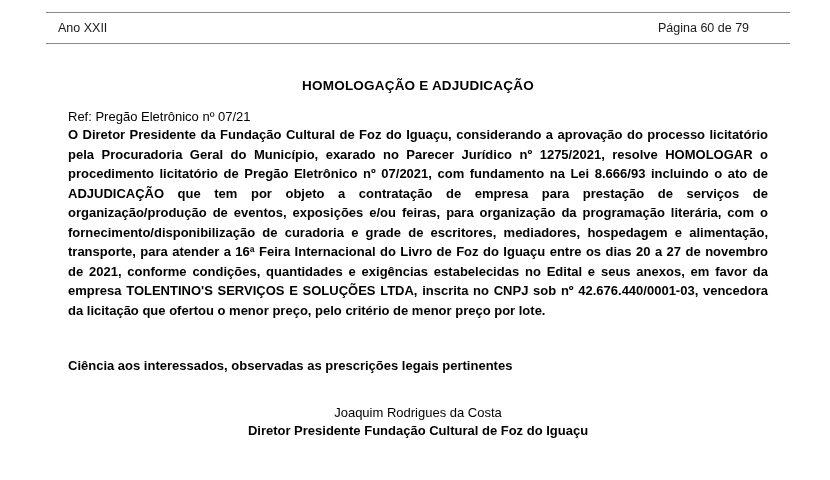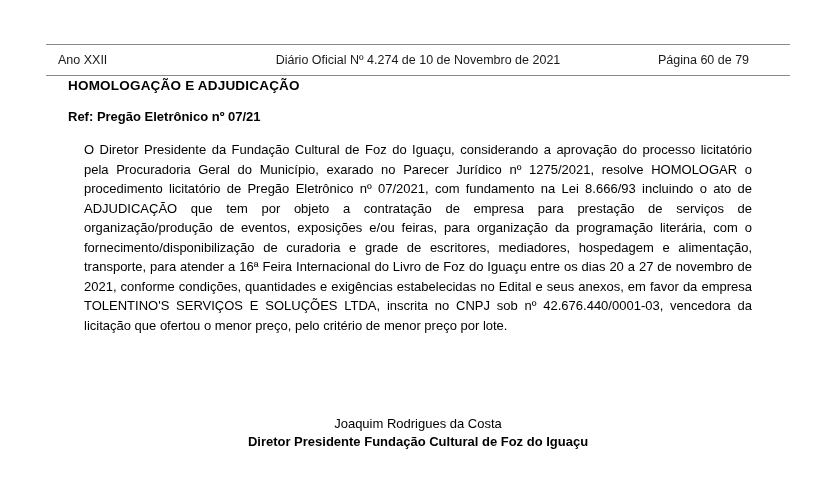--- a/index.html
+++ b/index.html
@@ -20,21 +20,21 @@
     position: relative;
     width: 830px;
     height: 480px;
     box-sizing: border-box;
     background: #ffffff;
   }
 
   
   .header-wrap {
     position: absolute;
-    top: 44px;
+    top: 12px;
     left: 46px;
     right: 40px;
     height: 32px;
   }
   .header-rule-top {
     position: absolute;
     top: 0;
     left: 0;
     right: 0;
     height: 1px;
@@ -77,40 +77,41 @@
 
   
   .content {
     position: absolute;
     top: 78px;
     left: 68px;
     right: 62px;
   }
 
   .doc-title {
-    text-align: left;
+    text-align: center;
     font-size: 13.5px;
     font-weight: bold;
     letter-spacing: 0.2px;
     margin: 0 0 16px 0;
   }
 
   .ref-line {
     font-size: 13px;
-    font-weight: bold;
+    font-weight: normal;
     margin: 0 0 1px 0;
   }
 
   .body-par {
     font-size: 13px;
     line-height: 19.5px;
     text-align: justify;
     text-justify: inter-word;
-    margin: 16px;
+    margin: 0;
     hyphens: none;
+    font-weight: bold;
   }
 
   .spacer-md { height: 19px; }
   .spacer-sm { height: 17px; }
 
   .signature-block {
     margin-top: 28px;
     text-align: center;
   }
   .sig-name {
@@ -126,39 +127,39 @@
 </style>
 </head>
 <body>
 
 <div class="page">
 
   <div class="header-wrap">
     <div class="header-rule-top"></div>
     <div class="header-row">
       <div class="header-left">Ano XXII</div>
-      <div class="header-center">Diário Oficial Nº 4.274 de 10 de Novembro de 2021</div>
       <div class="header-right">Página 60 de 79</div>
     </div>
     <div class="header-rule-bottom"></div>
   </div>
 
   <div class="content">
 
     <h1 class="doc-title">HOMOLOGAÇÃO E ADJUDICAÇÃO</h1>
 
     <p class="ref-line">Ref: Pregão Eletrônico nº 07/21</p>
 
     <p class="body-par">O Diretor Presidente da Fundação Cultural de Foz do Iguaçu, considerando a aprovação do processo licitatório pela Procuradoria Geral do Município, exarado no Parecer Jurídico nº 1275/2021, resolve HOMOLOGAR o procedimento licitatório de Pregão Eletrônico nº 07/2021, com fundamento na Lei 8.666/93 incluindo o ato de ADJUDICAÇÃO que tem por objeto a contratação de empresa para prestação de serviços de organização/produção de eventos, exposições e/ou feiras, para organização da programação literária, com o fornecimento/disponibilização de curadoria e grade de escritores, mediadores, hospedagem e alimentação, transporte, para atender a 16ª Feira Internacional do Livro de Foz do Iguaçu entre os dias 20 a 27 de novembro de 2021, conforme condições, quantidades e exigências estabelecidas no Edital e seus anexos, em favor da empresa TOLENTINO'S SERVIÇOS E SOLUÇÕES LTDA, inscrita no CNPJ sob nº 42.676.440/0001-03, vencedora da licitação que ofertou o menor preço, pelo critério de menor preço por lote.</p>
 
     <div class="spacer-md"></div>
 
 
     <div class="spacer-sm"></div>
 
+    <p class="body-par">Ciência aos interessados, observadas as prescrições legais pertinentes</p>
 
     <div class="signature-block">
       <div class="sig-name">Joaquim Rodrigues da Costa</div>
       <div class="sig-role">Diretor Presidente Fundação Cultural de Foz do Iguaçu</div>
     </div>
 
   </div>
 </div>
 
 </body></html>

